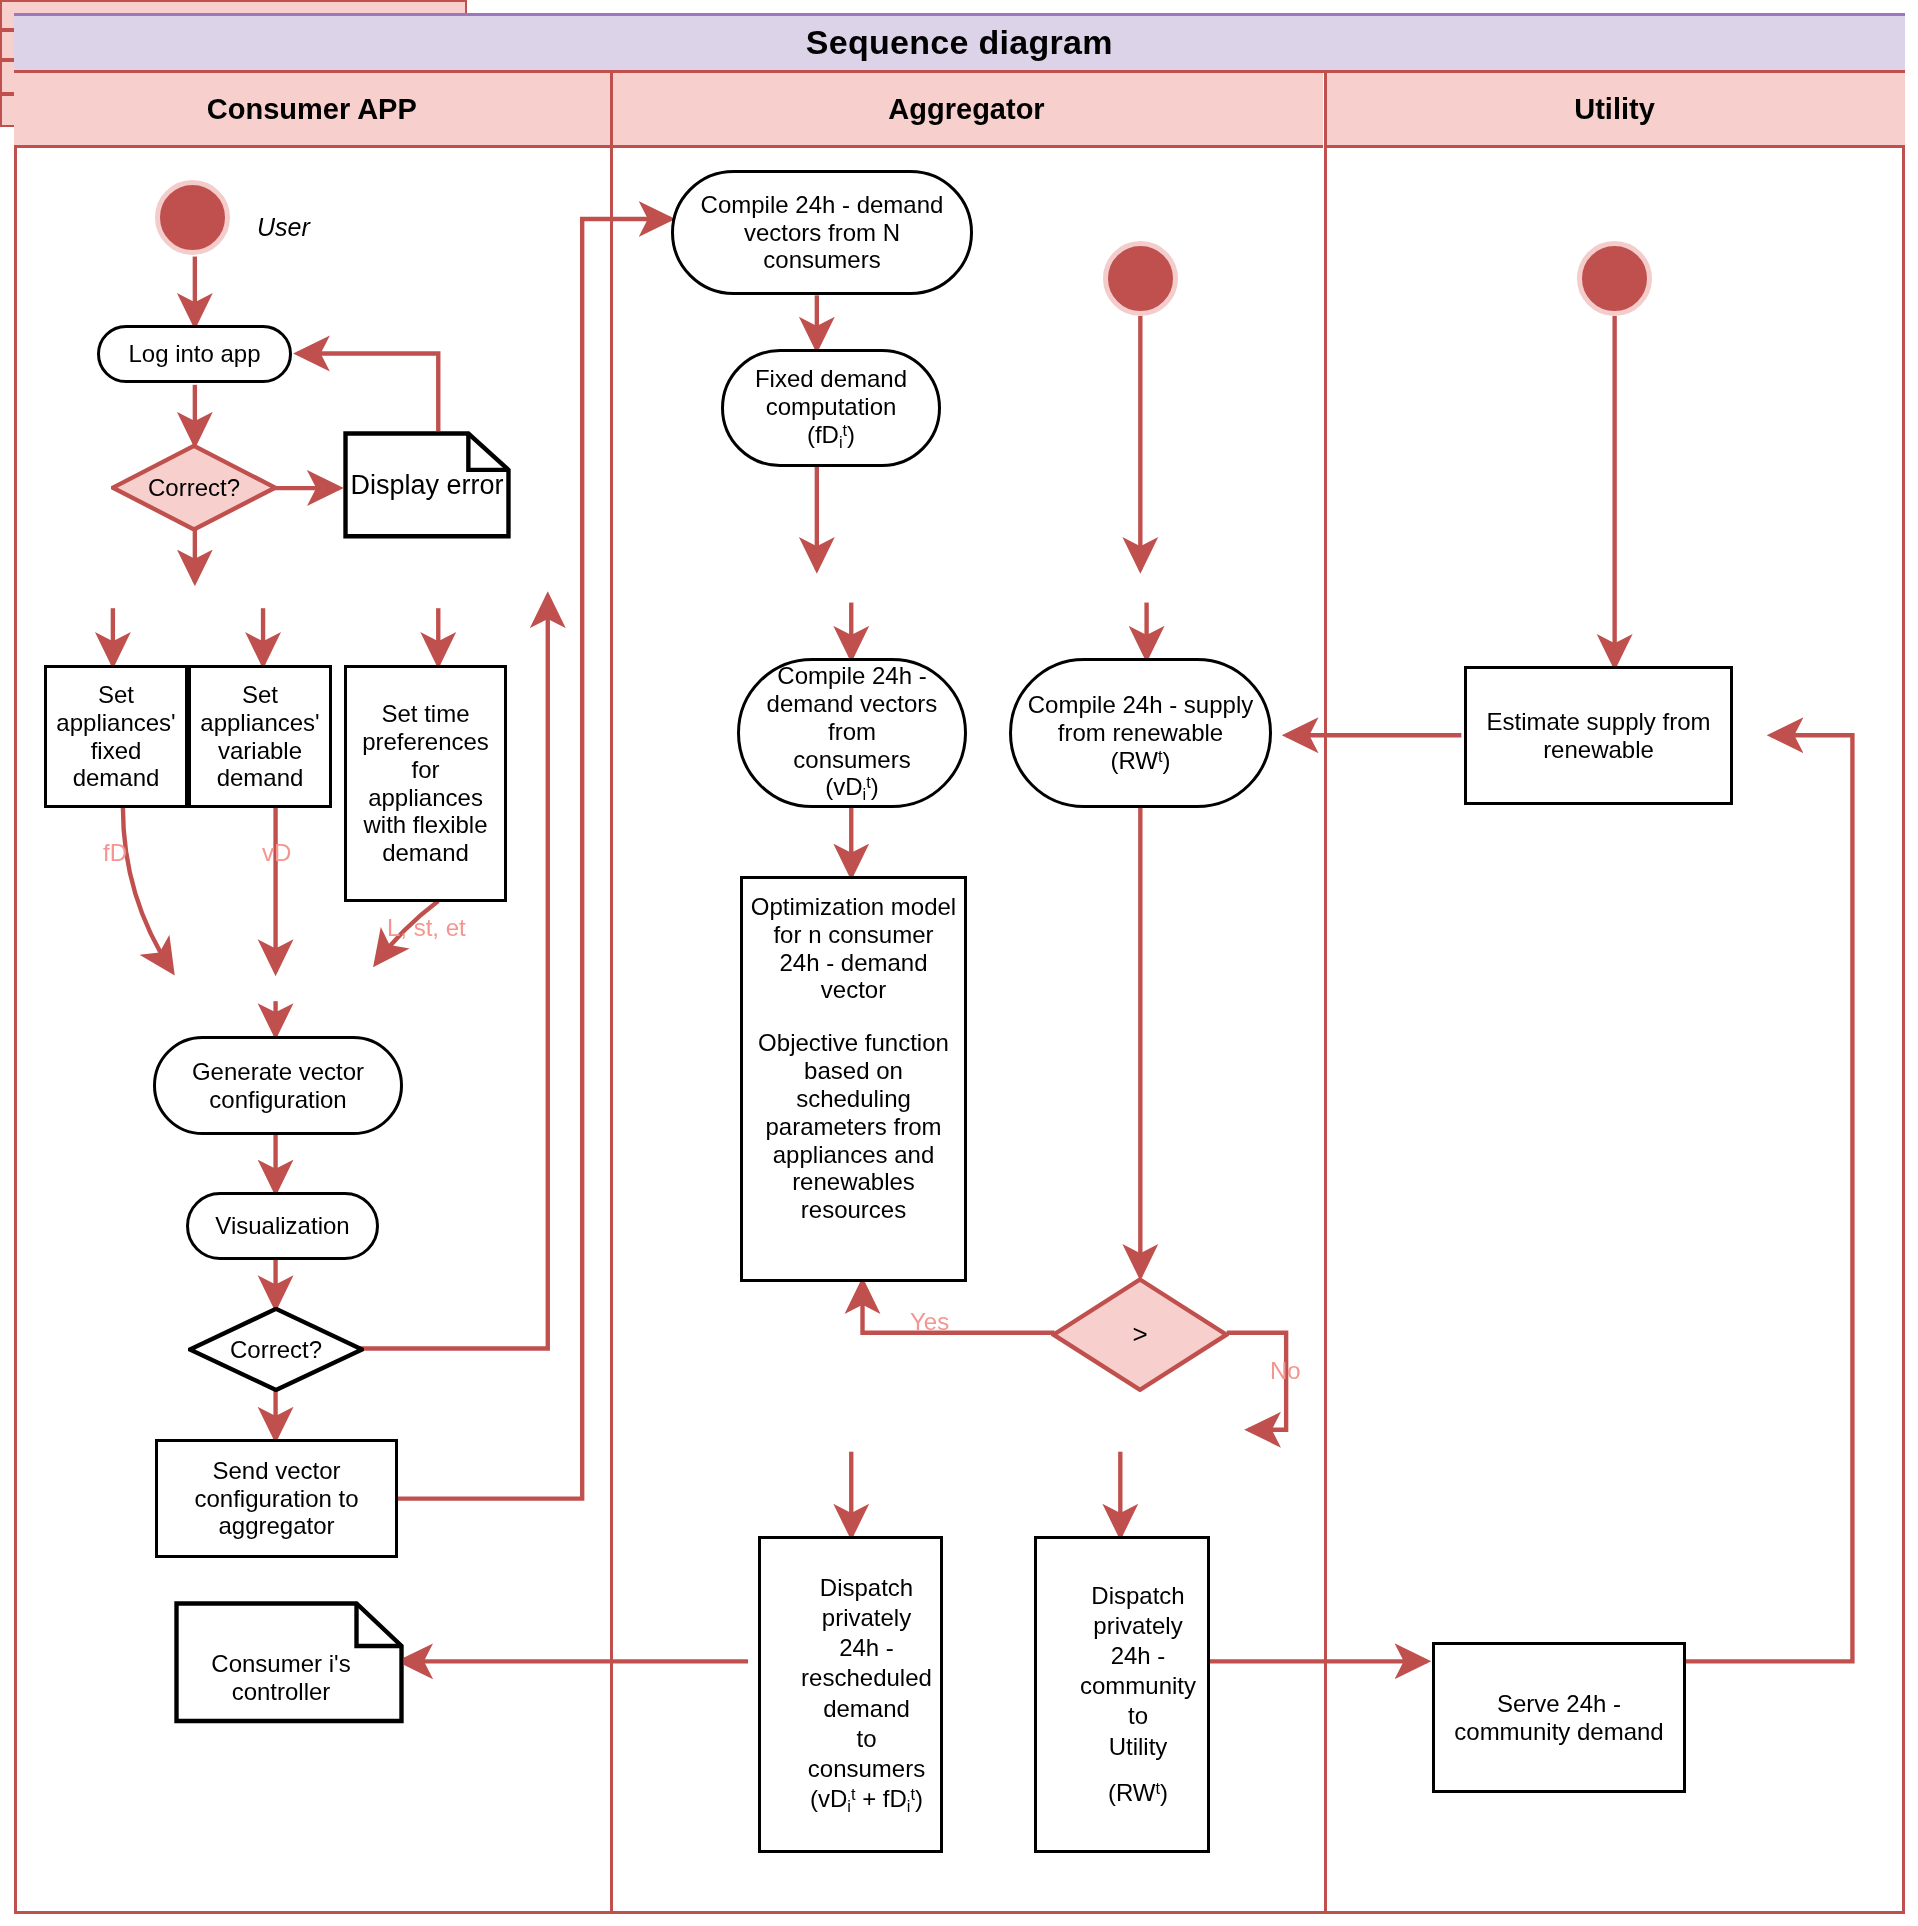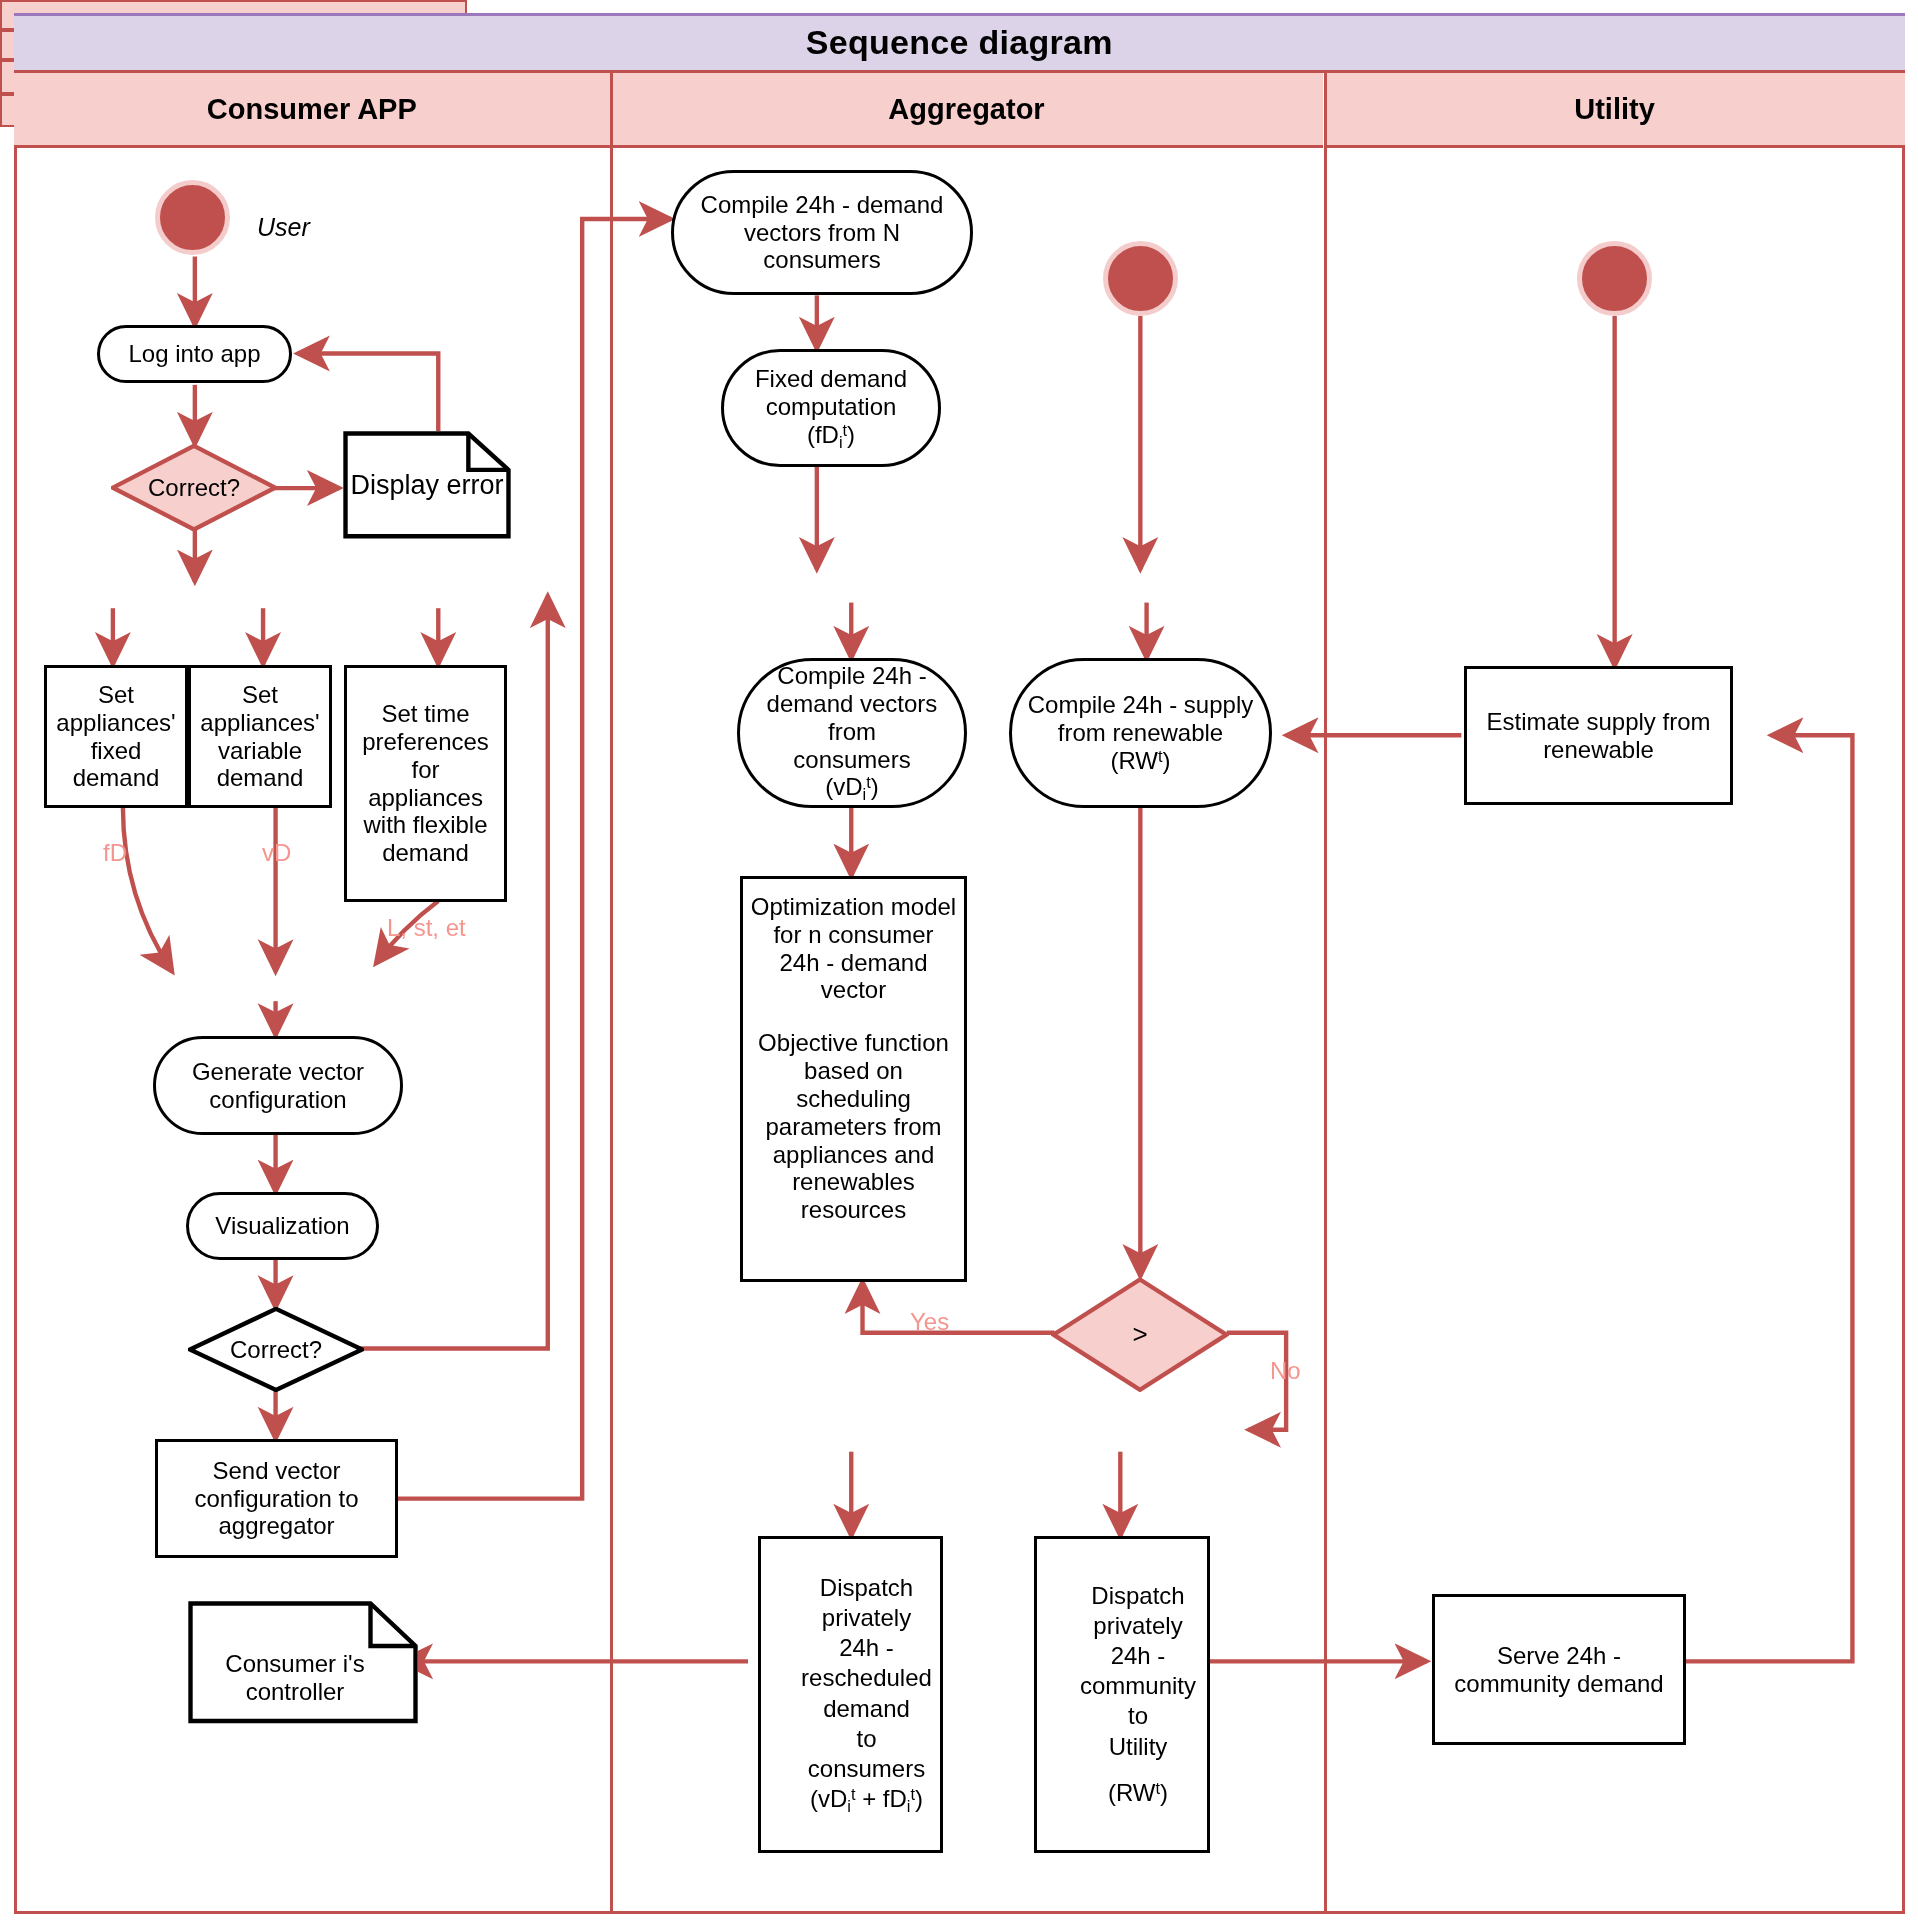--- a/index.html
+++ b/index.html
@@ -199,21 +199,21 @@
     <svg class="dia-shape" viewBox="0 0 282 136" preserveAspectRatio="none">
       <polygon points="141,3 279,68 141,133 3,68" fill="#fff" stroke="#000" stroke-width="7"></polygon>
     </svg>
     <div class="dia-label">Correct?</div>
   </div>
 
   <div class="node rect" style="left:155px;top:1439px;width:243px;height:119px;font-size:24px;padding:0 7.5px;">
     <span>Send vector configuration to aggregator</span>
   </div>
 
-  <div class="note" style="left:188px;top:1601px;width:230px;height:153px;">
+  <div class="note" style="left:174px;top:1601px;width:230px;height:153px;">
     <svg class="note-body" viewBox="0 0 368 196" preserveAspectRatio="none">
       <path d="M4,4 L292,4 L364,72 L364,192 L4,192 Z" fill="#fff" stroke="#000" stroke-width="7"></path>
       <path d="M292,4 L292,72 L364,72" fill="none" stroke="#000" stroke-width="7"></path>
     </svg>
     <div class="note-txt" style="font-size:24px;padding:0 21px 0 5px;">Consumer i's controller</div>
   </div>
 
   <div class="node stadium" style="left:671px;top:170px;width:302px;height:125px;font-size:24px;padding:0 19px;">
     <span>Compile 24h - demand vectors from N consumers</span>
   </div>
@@ -281,18 +281,18 @@
     <span>Utility</span>
     <span style="margin-top:16.3px;display:block;">(RW<sup>t</sup>)</span>
   </div>
 
   <div class="start-dot" style="left:1577px;top:241px;width:75px;height:75px;"></div>
 
   <div class="node rect" style="left:1464px;top:666px;width:269px;height:139px;font-size:24px;padding:0 8.8px;">
     <span>Estimate supply from renewable</span>
   </div>
 
-  <div class="node rect" style="left:1432px;top:1594px;width:254px;height:151px;font-size:24px;padding:0 15px;">
+  <div class="node rect" style="left:1432px;top:1642px;width:254px;height:151px;font-size:24px;padding:0 15px;">
     <span>Serve 24h - community demand</span>
   </div>
 
 </div>
 
 
 </body></html>

